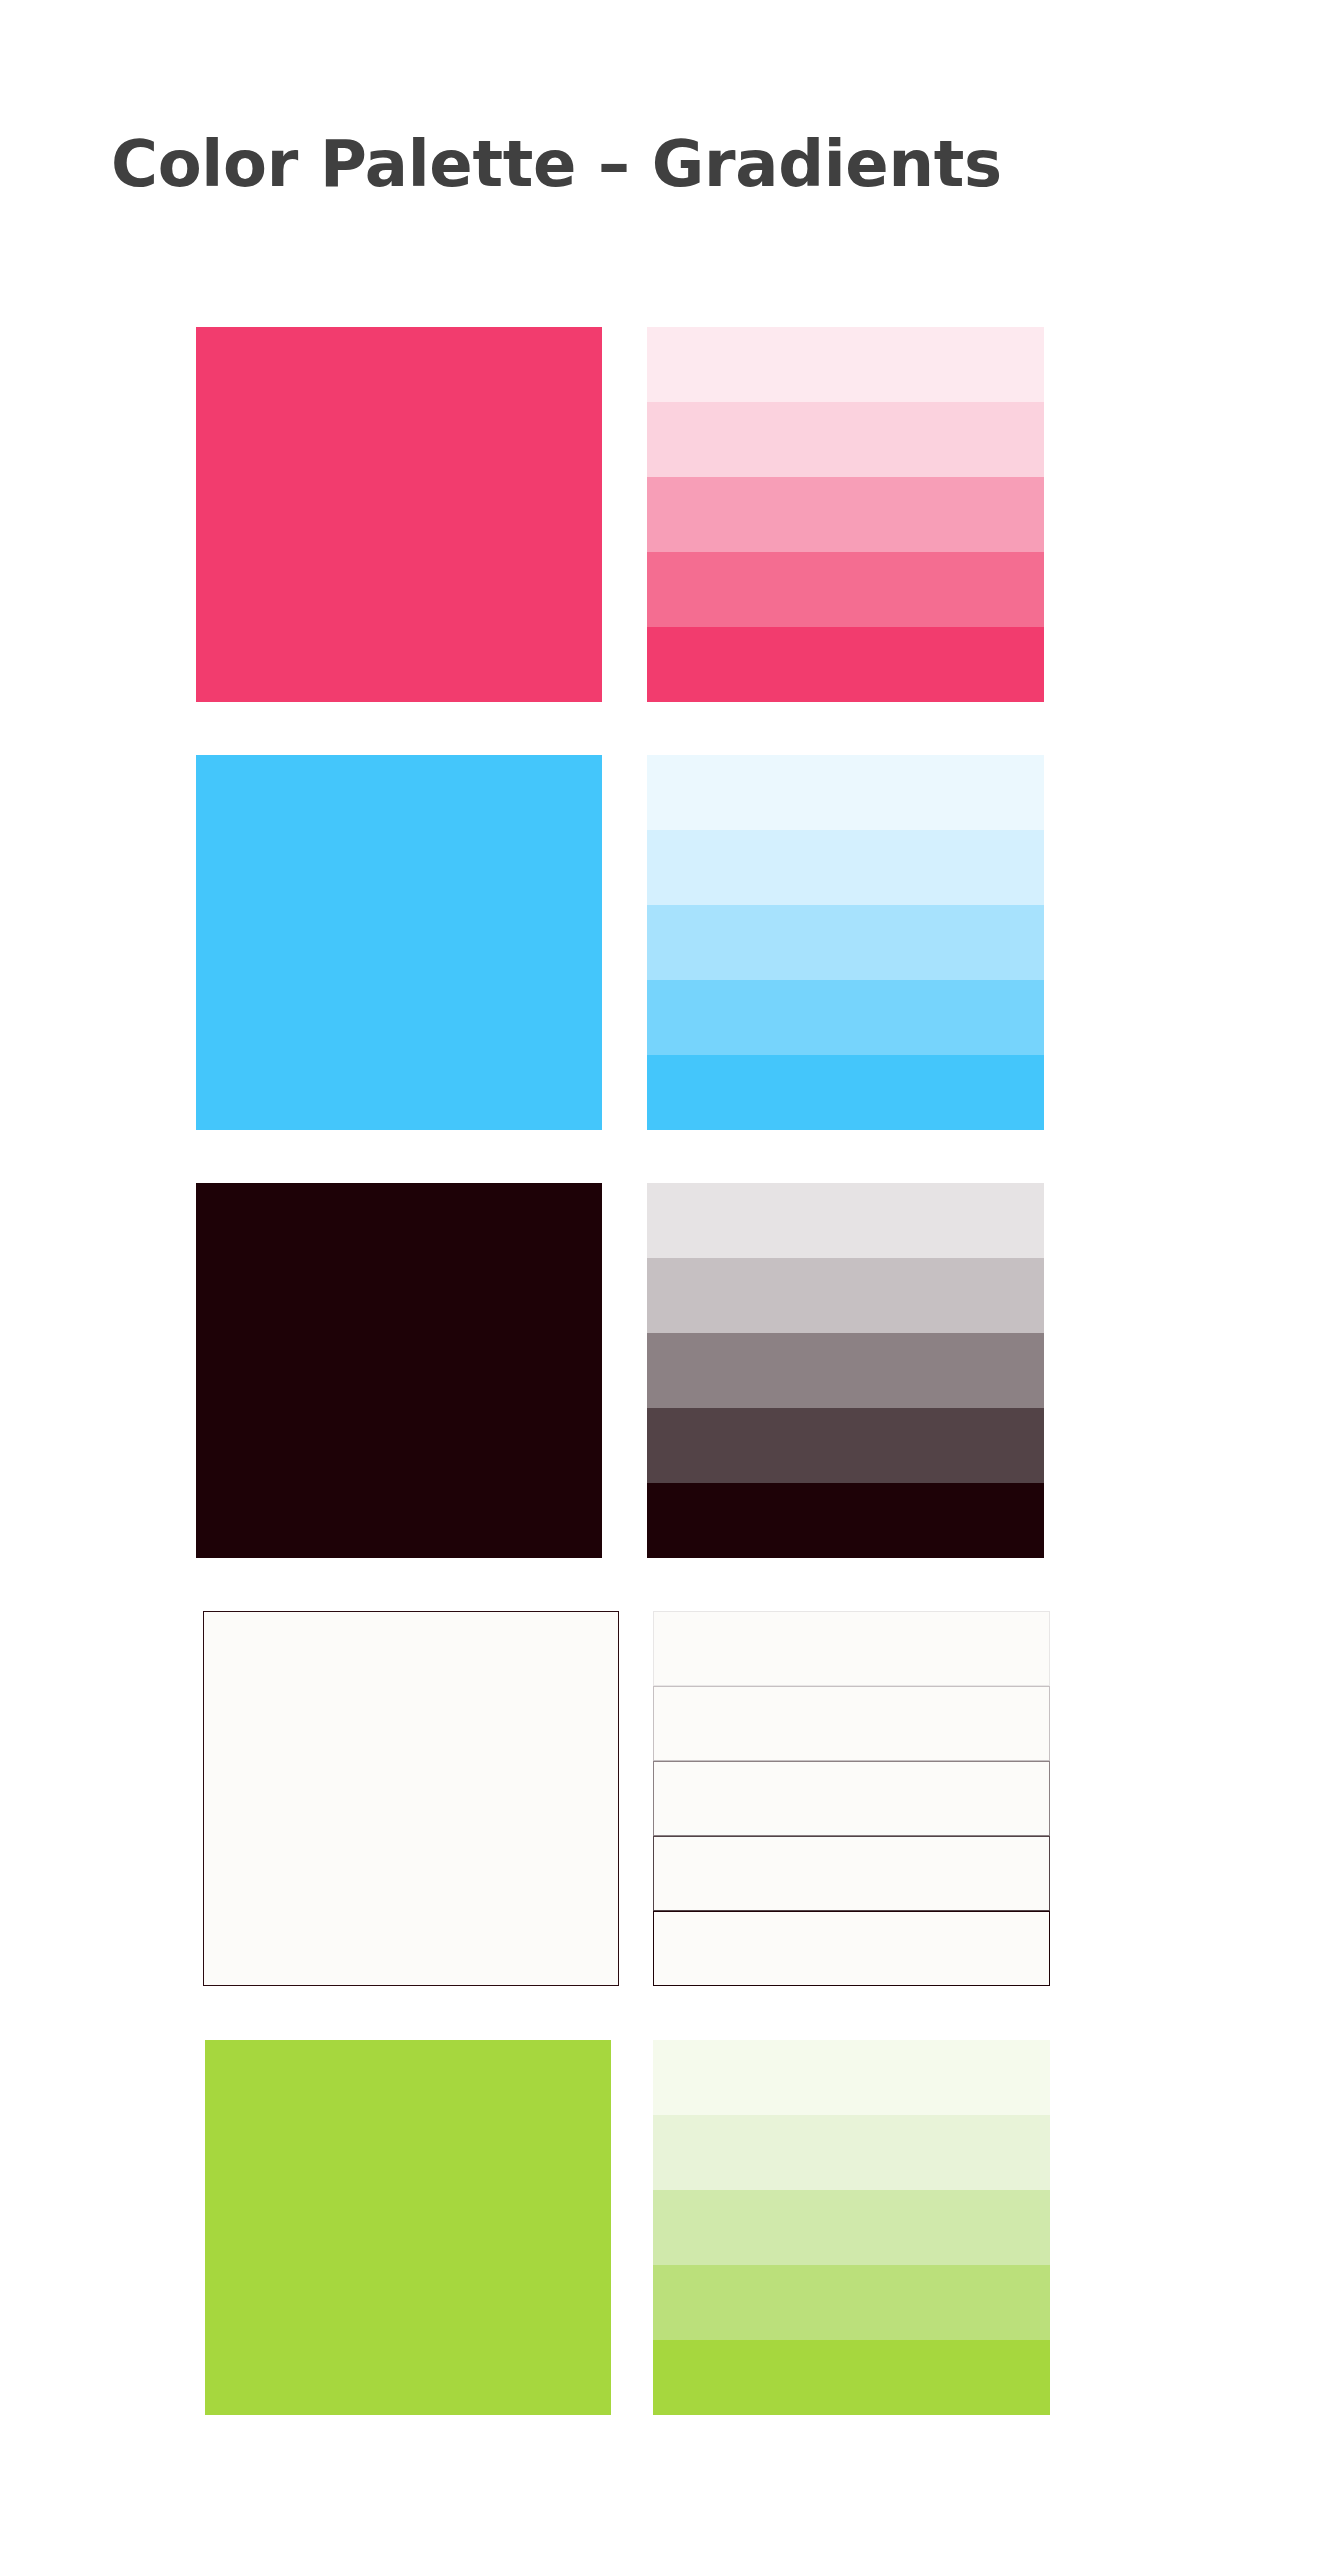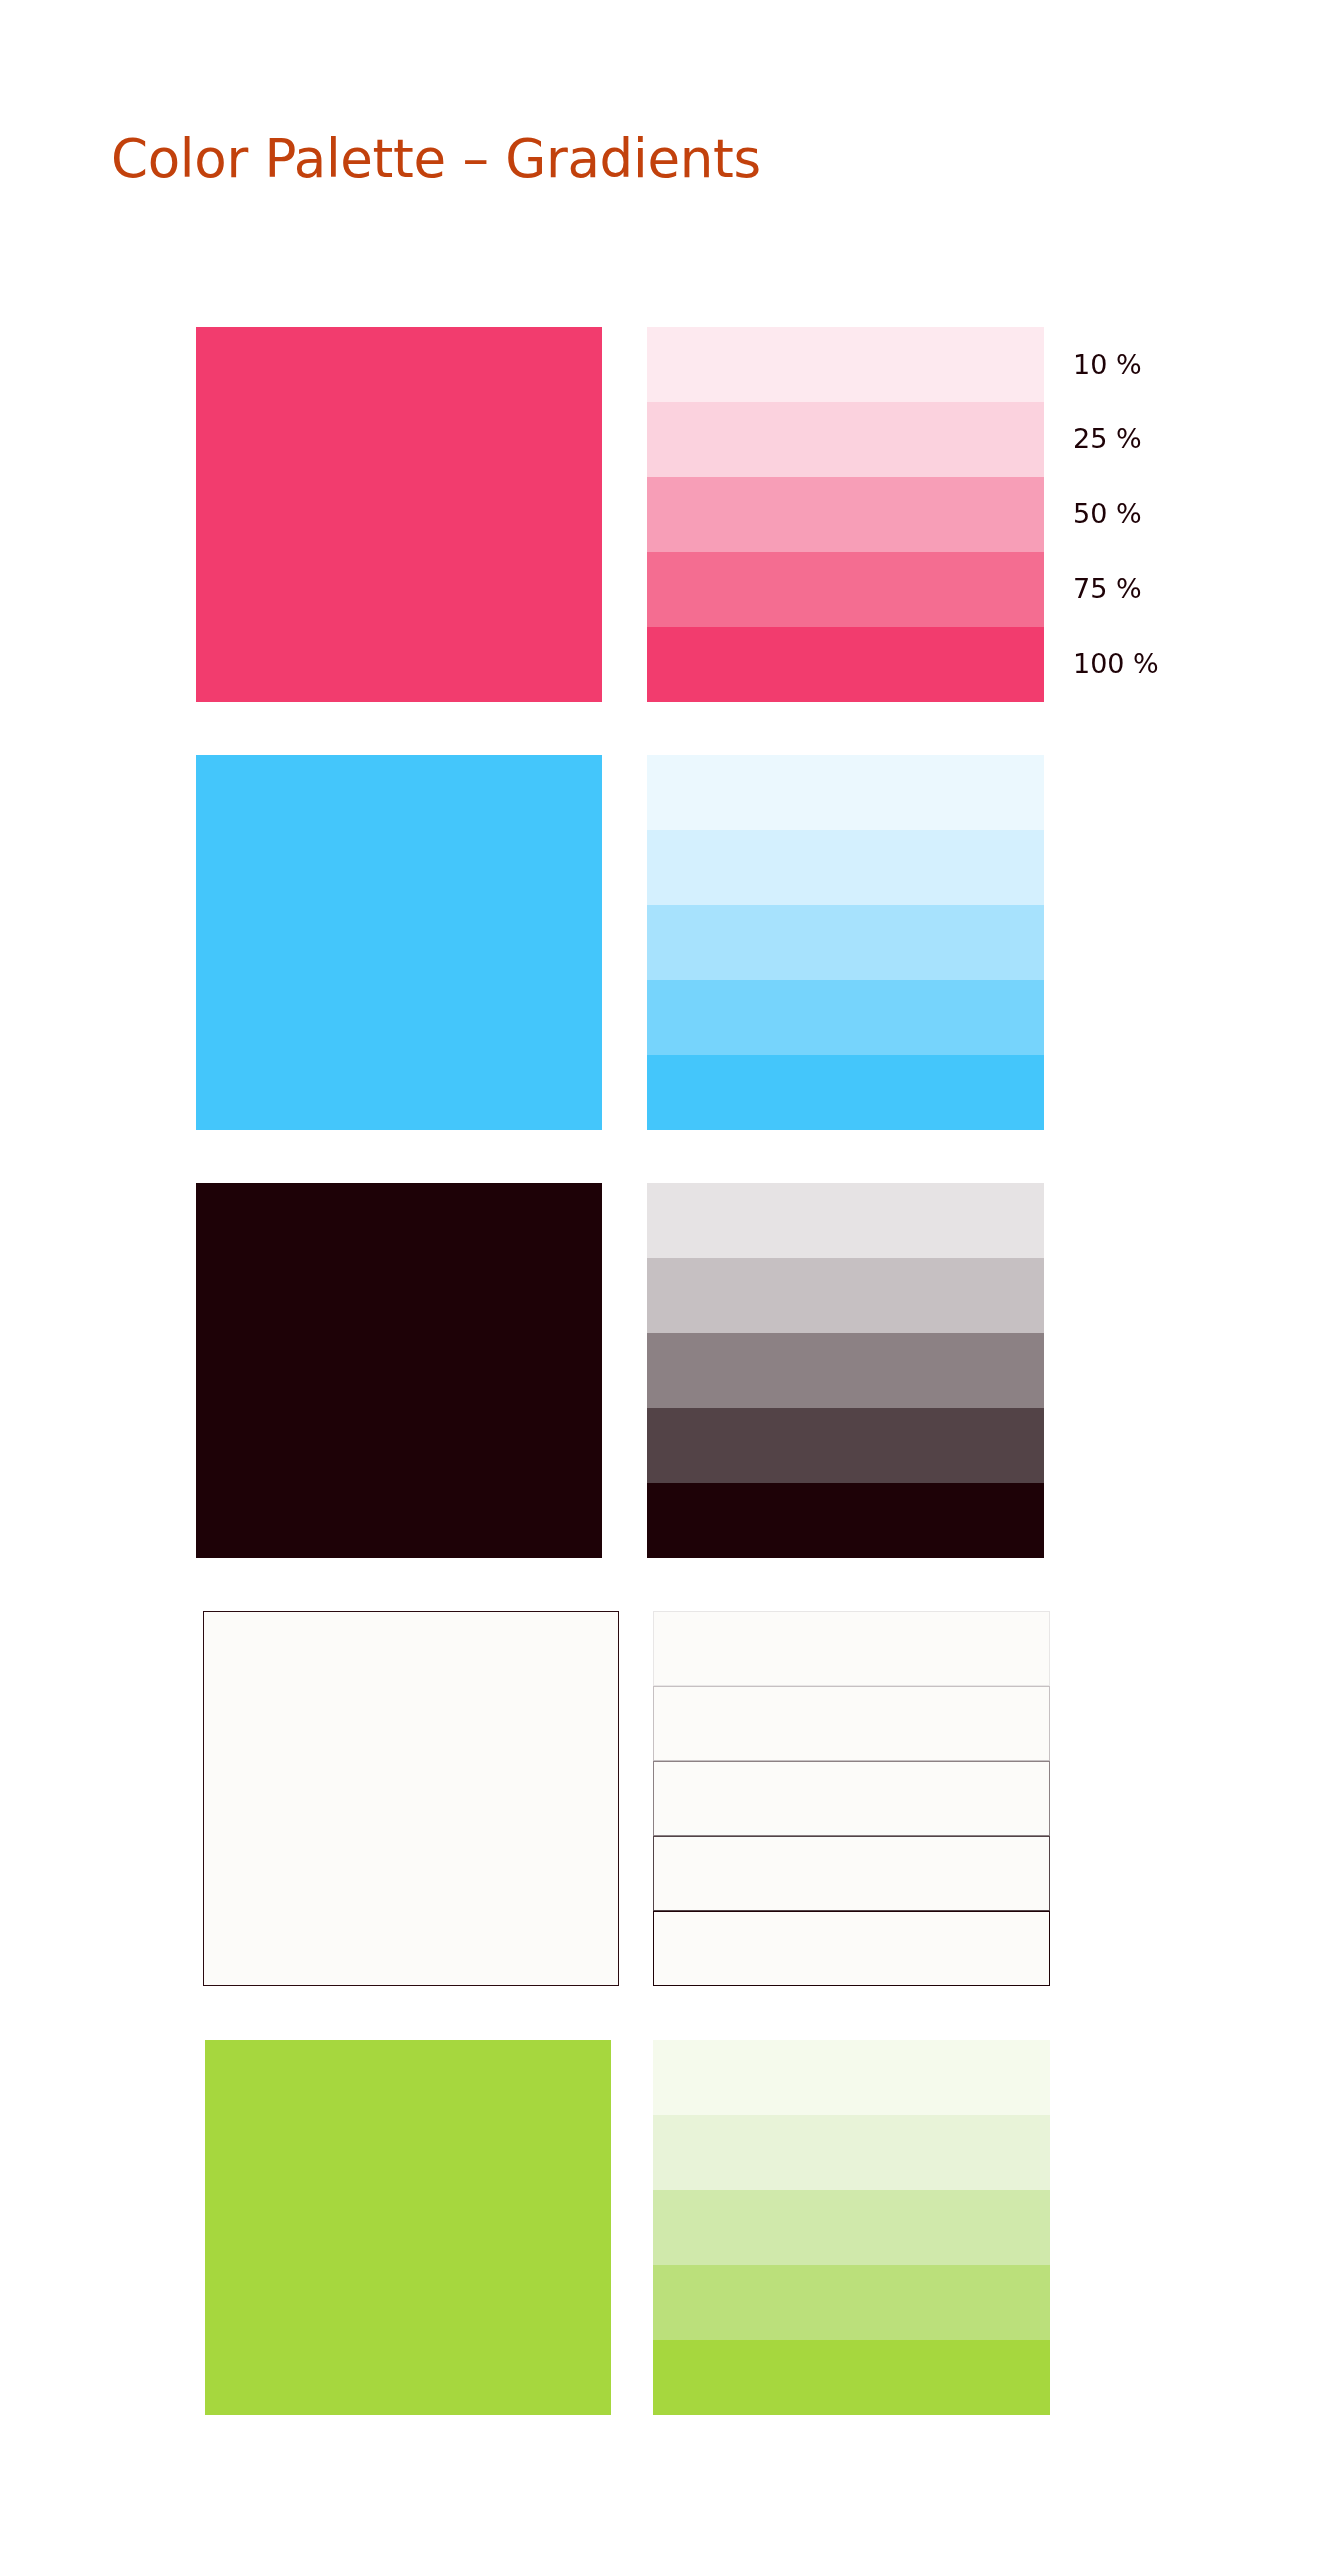--- a/index.html
+++ b/index.html
@@ -20,24 +20,24 @@
     position: absolute;
     inset: 0;
     background: #ffffff;
   }
 
   
   .page-title {
     position: absolute;
     left: 111px;
     top: 132px;
-    font-size: 53px;
-    font-weight: 400;
+    font-size: 64px;
+    font-weight: 700;
     letter-spacing: -0.3px;
-    color: #c2410c;
+    color: #404040;
     white-space: nowrap;
     line-height: 1.0;
     font-family: "DejaVu Sans", "Liberation Sans", sans-serif;
   }
 
   
   .palette {
     position: absolute;
     left: 0;
     top: 0;
@@ -139,22 +139,15 @@
         <div class="ramp-column" style="left: 653px; top: 0px; width: 397px; height: 375px;">
           <div class="ramp-step" style="height: 75px; background: rgb(245, 250, 236);"></div>
           <div class="ramp-step" style="height: 75px; background: rgb(232, 243, 216);"></div>
           <div class="ramp-step" style="height: 75px; background: rgb(208, 233, 171);"></div>
           <div class="ramp-step" style="height: 75px; background: rgb(187, 224, 123);"></div>
           <div class="ramp-step" style="height: 75px; background: rgb(166, 215, 62);"></div>
         </div>
       </div>
     </div>
 
-  <div class="scale-labels" id="scale-labels">
-      <div class="scale-label" style="top: 23.5px;">10 %</div>
-      <div class="scale-label" style="top: 98px;">25 %</div>
-      <div class="scale-label" style="top: 173px;">50 %</div>
-      <div class="scale-label" style="top: 248px;">75 %</div>
-      <div class="scale-label" style="top: 323px;">100 %</div>
-    </div>
 
 </div>
 
 
 </body></html>

